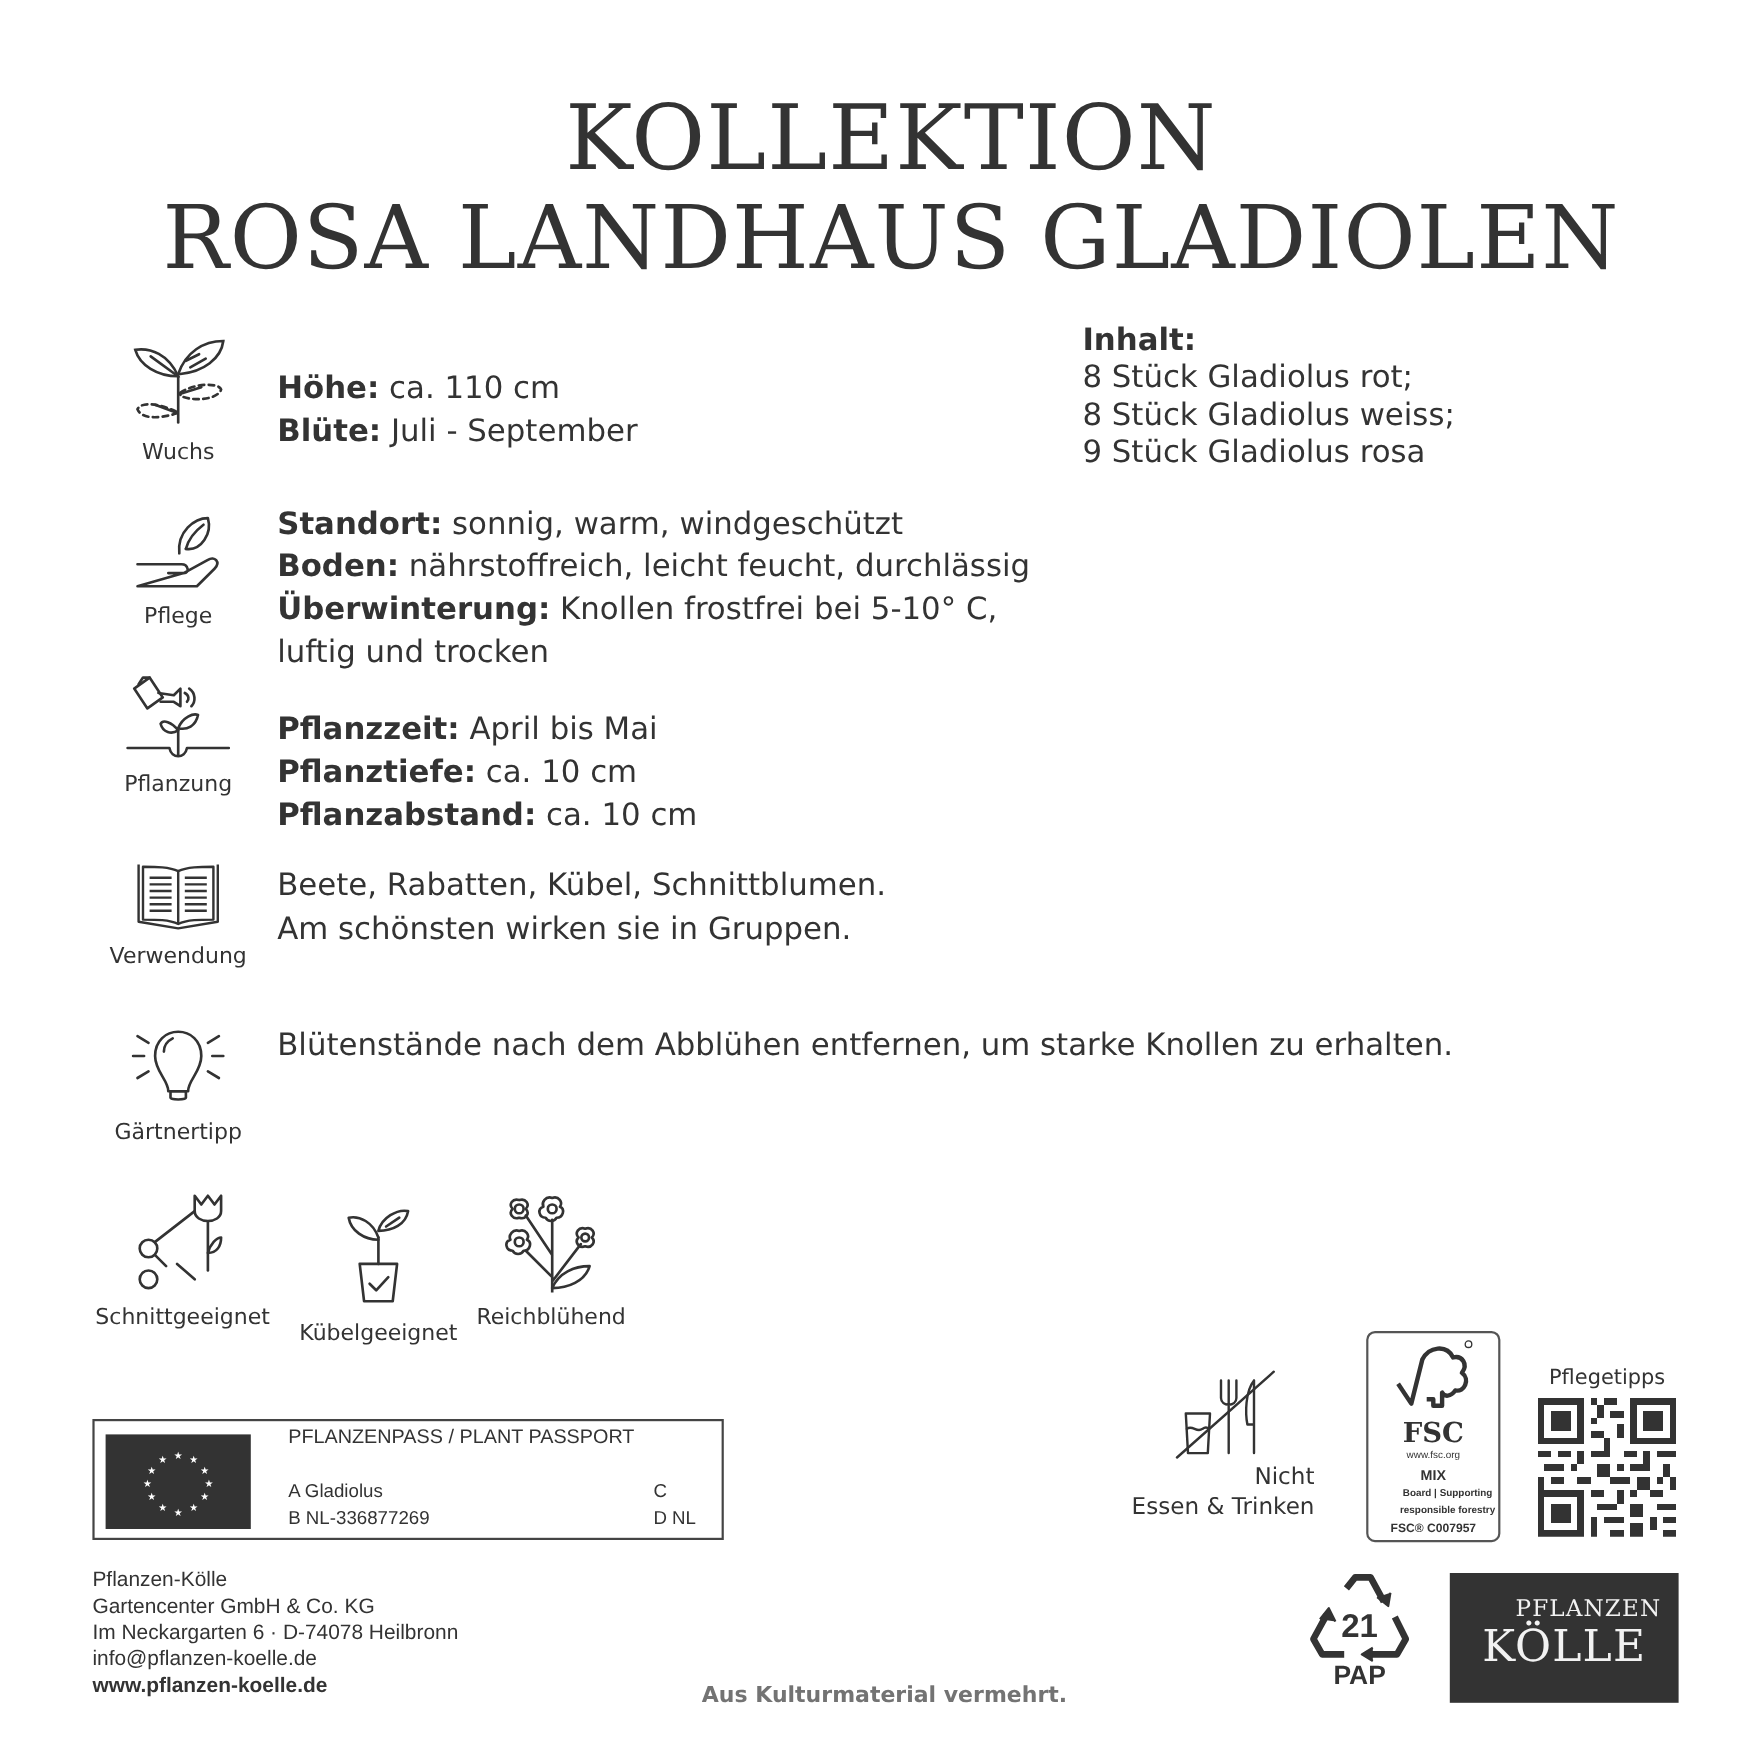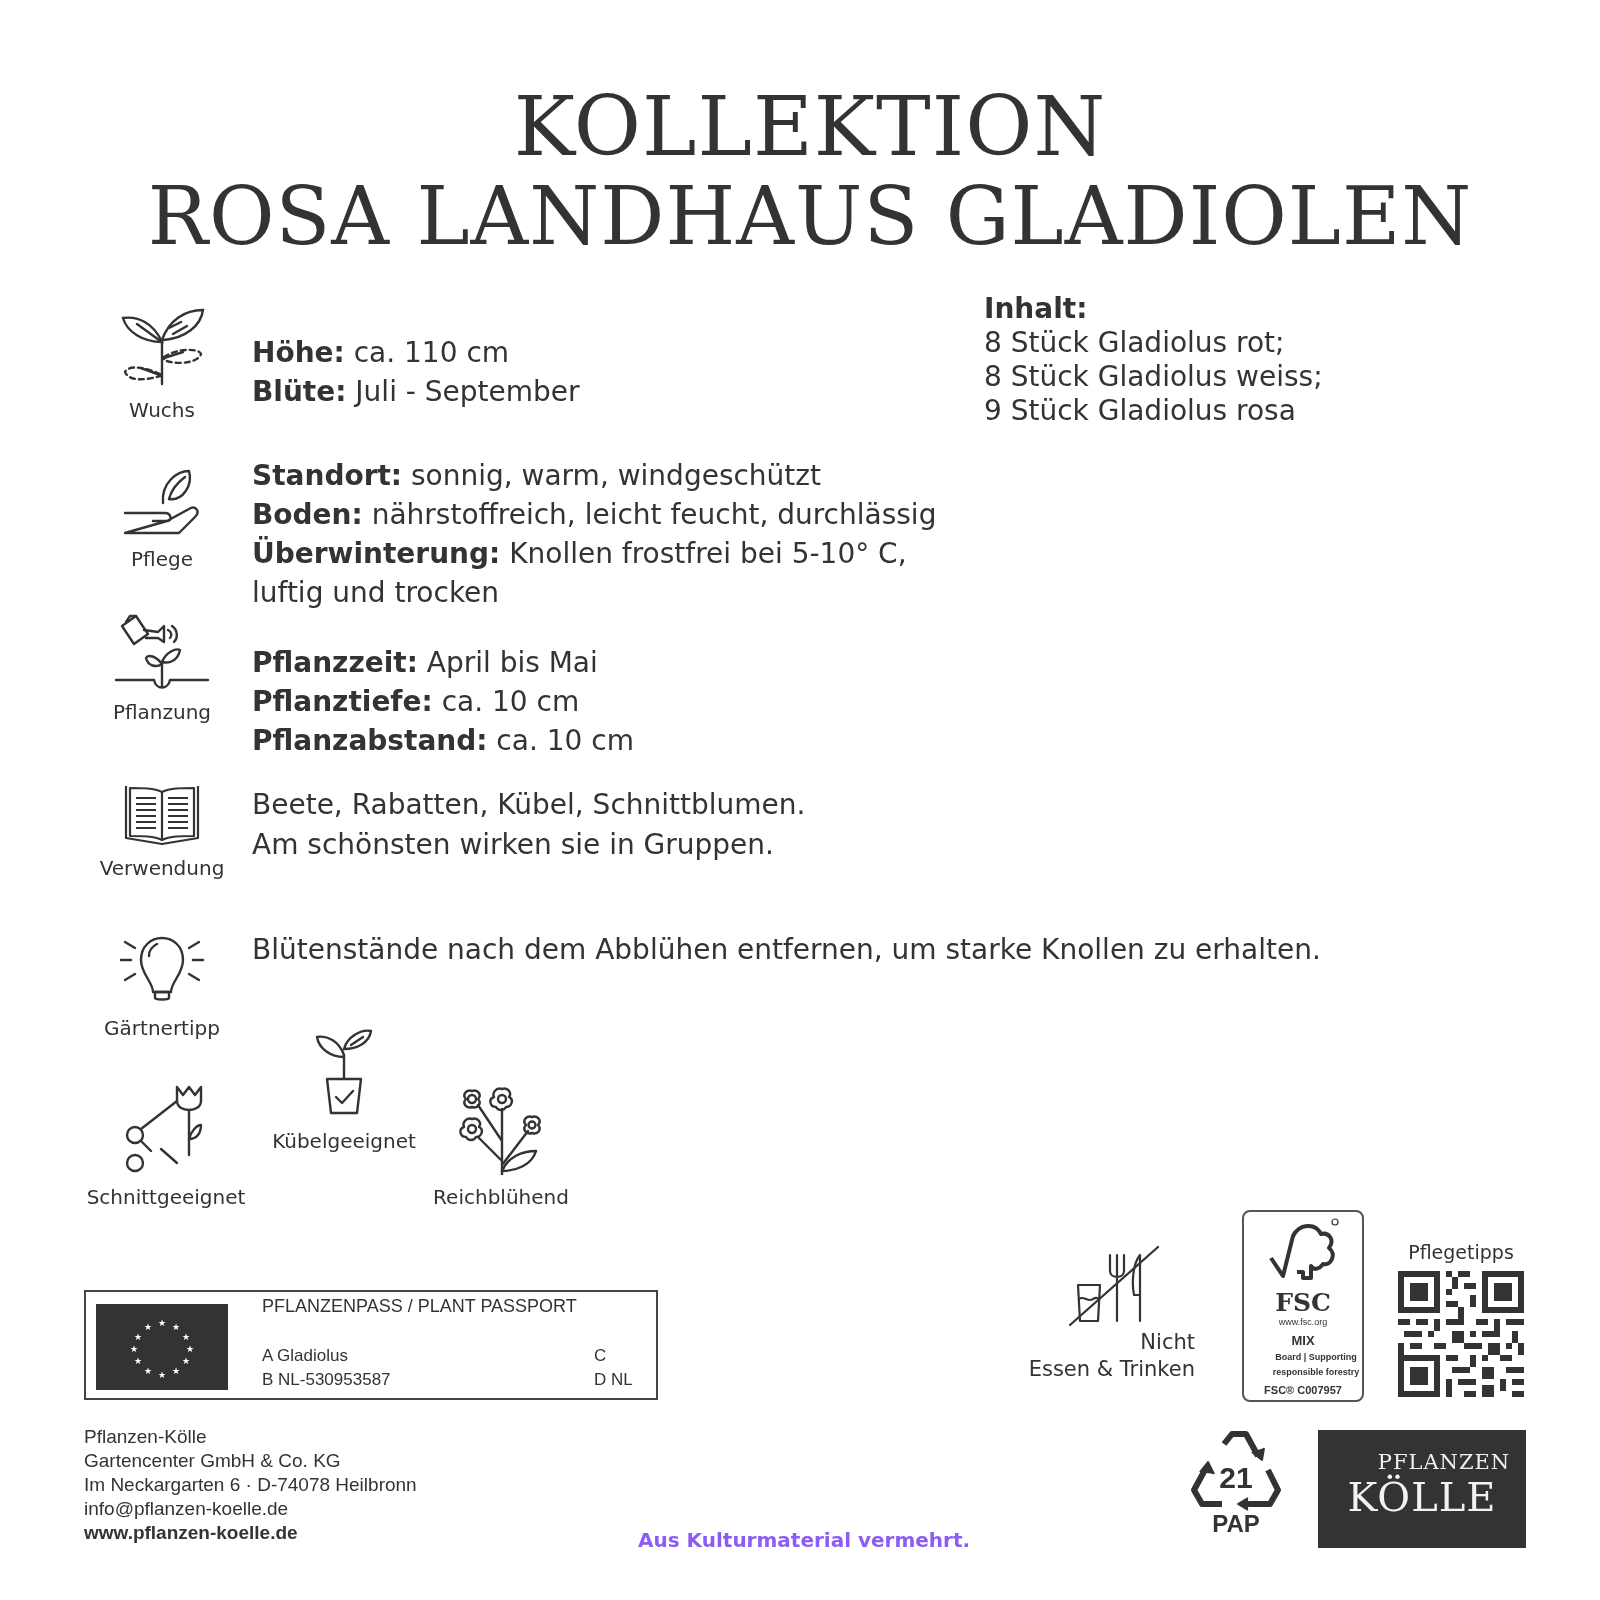--- a/index.html
+++ b/index.html
@@ -28,21 +28,21 @@
   .passport .pp-a { position: absolute; left: 176px; top: 54px; font-family: "Liberation Sans", sans-serif; font-size: 17px; }
   .passport .pp-b { position: absolute; left: 176px; top: 78px; font-family: "Liberation Sans", sans-serif; font-size: 17px; }
   .passport .pp-c { position: absolute; left: 508px; top: 54px; font-family: "Liberation Sans", sans-serif; font-size: 17px; }
   .passport .pp-d { position: absolute; left: 508px; top: 78px; font-family: "Liberation Sans", sans-serif; font-size: 17px; }
 
   .address { position: absolute; left: 84px; top: 1425px; font-family: "Liberation Sans", sans-serif;
              font-size: 19px; line-height: 24px; color: #333; }
   .address .web { font-weight: 700; display: block; }
   .address span { display: block; }
 
-  .kultur { position: absolute; left: 638px; top: 1528px; font-size: 20px; font-weight: 700; color: #8b5cf6; }
+  .kultur { position: absolute; left: 638px; top: 1528px; font-size: 20px; font-weight: 700; color: #737373; }
 
   .nicht { position: absolute; left: 1025px; top: 1245px; width: 170px; text-align: right; }
   .nicht .lbl { font-size: 21px; line-height: 27px; color: #333; display: block; }
 
   .fsc { position: absolute; left: 1242px; top: 1210px; width: 122px; height: 192px;
          border: 2px solid #555; border-radius: 8px; text-align: center; font-family: "Liberation Sans", sans-serif; }
   .fsc .fsc-word { font-family: "DejaVu Serif", serif; font-weight: 700; font-size: 25px; display: block; margin-top: -4px; }
   .fsc .fsc-url { font-size: 9px; display: block; }
   .fsc .fsc-mix { font-size: 13px; font-weight: 700; display: block; margin-top: 6px; }
   .fsc .fsc-sub { font-size: 9px; font-weight: 700; display: block; line-height: 11px; margin-top: 4px; padding-left: 26px; }
@@ -159,21 +159,21 @@
   <svg width="90" height="90" viewBox="0 0 90 90" fill="none" stroke="#333" stroke-width="2.4" stroke-linecap="round" stroke-linejoin="round">
     <circle cx="14" cy="50" r="8"></circle>
     <circle cx="14" cy="78" r="8"></circle>
     <path d="M20 44 L56 16 M20 56 L30 66 M40 64 L56 78"></path>
     <path d="M56 2 L62 10 L68 2 L74 10 L80 2 V16 C80 28 56 28 56 16 Z"></path>
     <path d="M68 26 V70"></path>
     <path d="M68 54 C70 46 76 40 80 40 C80 48 76 54 68 54"></path>
   </svg>
   <span class="icon-label" style="margin-top:10px;">Schnittgeeignet</span>
 </div>
-<div class="icon-block" style="left:264px; top:1029px; width:160px;">
+<div class="icon-block" style="left:264px; top:1099px; width:160px;">
   <svg width="90" height="90" viewBox="0 0 90 90" fill="none" stroke="#333" stroke-width="2.4" stroke-linecap="round" stroke-linejoin="round">
     <path d="M45 50 V26"></path>
     <path d="M45 26 C40 12 28 6 18 8 C20 20 32 28 45 28"></path>
     <path d="M45 20 C48 8 62 0 72 2 C70 14 58 20 45 20"></path>
     <path d="M52 16 L64 8"></path>
     <path d="M28 50 H62 L58 84 H32 Z"></path>
     <path d="M37 68 L43 74 L54 62"></path>
   </svg>
   <span class="icon-label" style="margin-top:10px;">Kübelgeeignet</span>
 </div>
@@ -207,21 +207,21 @@
           <text x="52" y="70">★</text>
           <text x="42" y="60">★</text>
         <text x="38" y="48">★</text>
           <text x="42" y="36">★</text>
           <text x="52" y="26">★</text>
       </g>
     </svg>
   </div>
   <span class="pp-title">PFLANZENPASS / PLANT PASSPORT</span>
   <span class="pp-a">A Gladiolus</span>
-  <span class="pp-b">B NL-530953587</span>
+  <span class="pp-b">B NL-336877269</span>
   <span class="pp-c">C</span>
   <span class="pp-d">D NL</span>
 </div>
 
 <div class="address">
   <span>Pflanzen-Kölle</span>
   <span>Gartencenter GmbH &amp; Co. KG</span>
   <span>Im Neckargarten 6 · D-74078 Heilbronn</span>
   <span>info@pflanzen-koelle.de</span>
   <span class="web">www.pflanzen-koelle.de</span>

